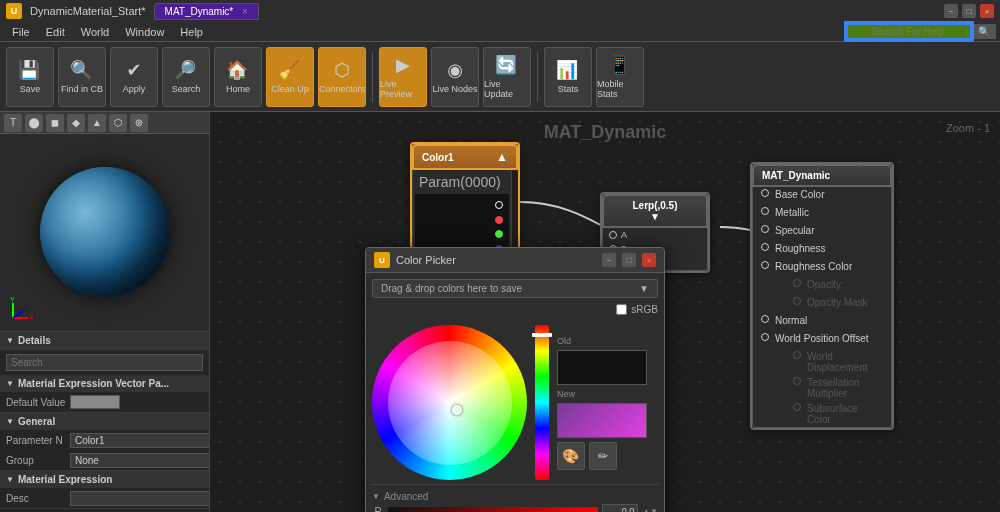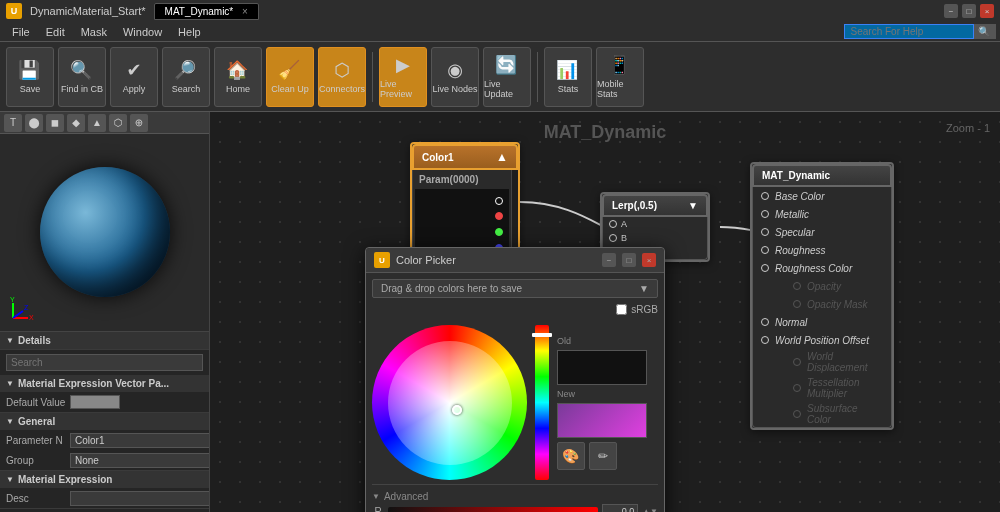--- a/index.html
+++ b/index.html
@@ -2,31 +2,31 @@
 <html><head>
   <meta charset="utf-8">
   <style>
     * { margin: 0; padding: 0; box-sizing: border-box; }
     body { width: 1000px; height: 512px; overflow: hidden; font-family: 'Segoe UI', Arial, sans-serif; font-size: 11px; background: #1a1a1a; color: #ccc; }
 
     
     #titlebar { height: 22px; background: #2d2d2d; display: flex; align-items: center; padding: 0 6px; gap: 8px; }
     #titlebar .app-icon { width: 16px; height: 16px; background: #e8a000; border-radius: 2px; display: flex; align-items: center; justify-content: center; color: white; font-size: 9px; font-weight: bold; }
     #titlebar .tab { background: #3c3c3c; border: 1px solid #555; padding: 2px 10px; font-size: 10px; color: #ccc; border-radius: 2px 2px 0 0; }
-    #titlebar .tab.active { background: #000000; color: white; }
+    #titlebar .tab.active { background: #4c1d95; color: white; }
     #titlebar .tab .close { margin-left: 6px; color: #888; cursor: pointer; }
     #titlebar .window-controls { margin-left: auto; display: flex; gap: 4px; }
     #titlebar .wc { width: 14px; height: 14px; border-radius: 2px; background: #555; display: flex; align-items: center; justify-content: center; font-size: 8px; color: #ccc; cursor: pointer; }
     #titlebar .wc.close-btn { background: #c0392b; }
 
     
     #menubar { height: 20px; background: #2d2d2d; display: flex; align-items: center; padding: 0 4px; border-bottom: 1px solid #555; }
     #menubar span { padding: 0 8px; font-size: 11px; color: #ccc; cursor: pointer; }
     #menubar .search { margin-left: auto; display: flex; align-items: center; }
-    #menubar input { background: #0369a1; border: 1px solid #3b82f6; color: #ccc; padding: 1px 6px; font-size: 10px; width: 130px; }
+    #menubar input { background: #4d7c0f; border: 4px solid #3b82f6; color: #ccc; padding: 1px 24px; font-size: 10px; width: 130px; }
 
     
     #toolbar { height: 70px; background: #2d2d2d; display: flex; align-items: center; padding: 4px 6px; gap: 4px; border-bottom: 1px solid #555; }
     .tool-btn { display: flex; flex-direction: column; align-items: center; justify-content: center; width: 48px; height: 60px; background: #3c3c3c; border: 1px solid #555; border-radius: 3px; cursor: pointer; color: #ccc; font-size: 9px; gap: 3px; }
     .tool-btn.highlight { background: #c8851a; border-color: #e09020; }
     .tool-btn .icon { font-size: 18px; }
     .tool-separator { width: 1px; height: 50px; background: #555; margin: 0 2px; }
 
     
     #main { display: flex; height: calc(512px - 112px); }
@@ -75,21 +75,21 @@
     #node-color1 .node-header { background: linear-gradient(#b8722a, #9a5e1e); border: 2px solid #e8a030; }
     #node-color1 .node-body { background: #2a2a2a; width: 100px; height: 110px; display: flex; align-items: stretch; flex-direction: column; }
 
     
     #node-color2 { top: 175px; left: 200px; }
     #node-color2 .node-header { background: linear-gradient(#b8722a, #9a5e1e); border: 2px solid #e8a030; }
     #node-color2 .node-body { background: #2a2a2a; width: 100px; }
 
     
     #node-lerp { top: 80px; left: 395px; }
-    #node-lerp .node-header { background: linear-gradient(#444, #333); border: 2px solid #666; }
+    #node-lerp .node-header { background: linear-gradient(#444, #333); border: 2px solid #666; flex-direction: column; }
     #node-lerp .node-body { background: #2a2a2a; border-color: #555; }
 
     
     #node-mat { top: 50px; left: 545px; }
     #node-mat .node-header { background: linear-gradient(#444, #333); border: 2px solid #666; }
     #node-mat .node-body { background: #2a2a2a; border-color: #555; width: 145px; }
 
     
     #connections { position: absolute; top: 0; left: 0; width: 100%; height: 100%; pointer-events: none; }
 
@@ -122,21 +122,21 @@
     .cp-btns { display: flex; gap: 4px; }
     #advanced-section { border-top: 1px solid #444; margin-top: 4px; padding-top: 4px; }
     .adv-toggle { font-size: 10px; color: #888; display: flex; align-items: center; gap: 4px; cursor: pointer; padding: 2px 0; }
     .adv-toggle .arrow { font-size: 8px; }
     .slider-row { display: flex; align-items: center; gap: 4px; margin-bottom: 2px; }
     .slider-label { width: 12px; font-size: 10px; color: #aaa; text-align: center; }
     .slider-track { flex: 1; height: 8px; border-radius: 2px; position: relative; }
     .slider-r { background: linear-gradient(to right, #111, red); }
     .slider-val { background: #3a3a3a; border: 1px solid #555; color: #ccc; font-size: 9px; padding: 1px 3px; width: 36px; text-align: right; }
     .slider-arrow { color: #888; font-size: 8px; cursor: pointer; }
-    .mat-output-row { display: flex; align-items: center; padding: 2px 8px; font-size: 10px; color: #aaa; gap: 6px; min-height: 18px; font-style: italic; }
+    .mat-output-row { display: flex; align-items: flex-start; padding: 2px 8px; font-size: 10px; color: #aaa; gap: 6px; min-height: 18px; }
     .mat-output-row.active { color: #ccc; }
     .mat-output-row.dimmed { color: #555; padding-left: 40px; }
     .out-pin { width: 8px; height: 8px; border-radius: 50%; border: 1.5px solid currentColor; flex-shrink: 0; }
 
     
     .conn-line { fill: none; stroke-width: 2; }
   </style>
 </head>
 <body>
 
@@ -150,21 +150,21 @@
   <div class="window-controls">
     <div class="wc">−</div>
     <div class="wc">□</div>
     <div class="wc close-btn">×</div>
   </div>
 </div>
 
 <div id="menubar">
   <span>File</span>
   <span>Edit</span>
-  <span>Mask</span>
+  <span>World</span>
   <span>Window</span>
   <span>Help</span>
   <div class="search">
     <input type="text" placeholder="Search For Help" style="">
     <span style="background:#555;padding:1px 4px;border:1px solid #555;font-size:10px;">🔍</span>
   </div>
 </div>
 
 <div id="toolbar">
   <div class="tool-btn">
@@ -303,21 +303,21 @@
 
       <path class="conn-line" d="M510,115 C530,115 555,120 565,125" stroke="#ccc"></path>
     </svg>
 
     <div class="node" id="node-color1" style="border: 2px solid #e8a030;">
       <div class="node-header">
         <span>Color1</span>
         <span style="font-size:12px;">▲</span>
       </div>
       <div class="node-body" style="padding: 2px 0;">
-        <div style="font-size:10px;color:#aaa;padding:2px 6px;font-weight:bold;">Param(0000)</div>
+        <div style="font-size:14px;color:#aaa;padding:2px 6px;">Param(0000)</div>
         <div style="background:#111;height:90px;margin:2px;position:relative;display:flex;flex-direction:column;justify-content:space-around;padding: 4px 0;">
           <div class="node-pin" style="justify-content:flex-end;">
               <span></span>
               <div class="pin-dot white"></div>
             </div>
           <div class="node-pin" style="justify-content:flex-end;">
               <div class="pin-dot red"></div>
             </div>
           <div class="node-pin" style="justify-content:flex-end;">
               <div class="pin-dot green"></div>

